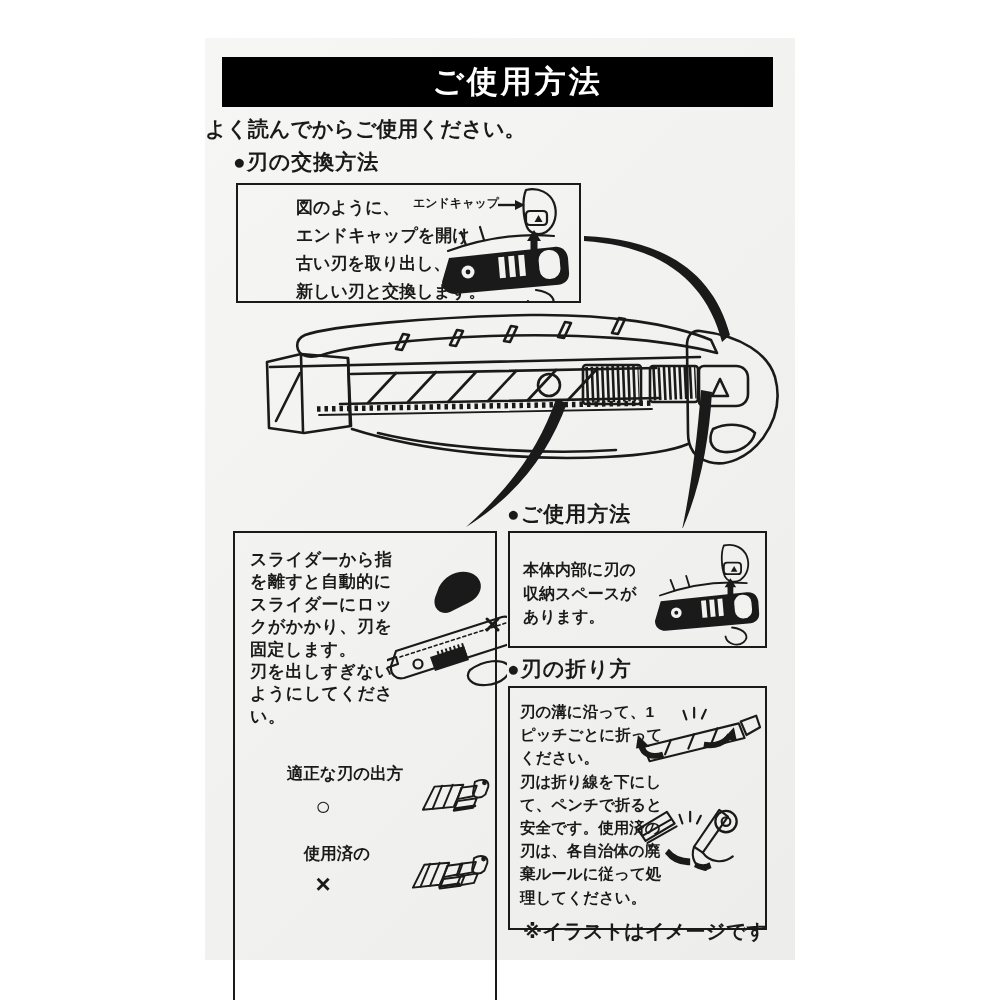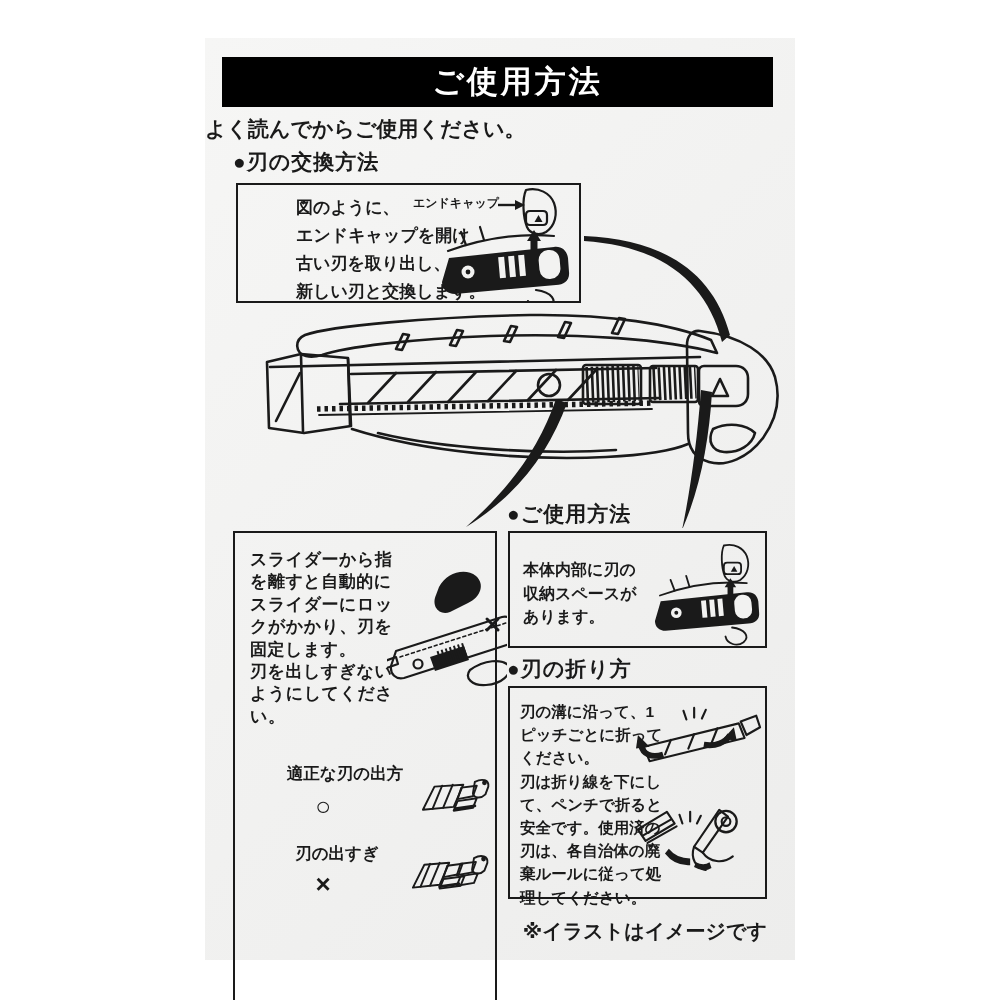--- a/index.html
+++ b/index.html
@@ -165,21 +165,21 @@
         <path d="M2,36 L14,12 L44,10 L34,33 Z"></path>
         <path d="M22,11 L12,35"></path>
             <path d="M33,10 L23,34"></path>
         <path d="M42,13 L58,11 L54,22 L38,25 Z"></path>
         <path d="M56,7 C64,3 71,5 70,12 L67,20 C62,25 55,24 54,19 Z"></path>
         <circle cx="66" cy="8" r="2.5" fill="#1a1a1a" stroke="none"></circle>
         <path d="M38,27 L58,24 L54,34 L34,37 Z"></path>
         <path d="M36,35 L56,32" stroke-width="3"></path>
       </g>
     </svg>
-    <div class="abs sublabel" style="left:12px;top:310px;width:180px">刃の出すぎ</div>
+    <div class="abs sublabel" style="left:12px;top:310px;width:180px">使用済の</div>
     <div class="abs mark" style="left:58px;top:336px;width:60px">×</div>
     <svg class="abs" style="left:176px;top:318px" width="84" height="58" viewBox="0 0 88 60">
       <g fill="none" stroke="#1a1a1a" stroke-width="2" stroke-linejoin="round" stroke-linecap="round">
         <path d="M2,38 L14,14 L40,12 L30,35 Z"></path>
         <path d="M20,13 L10,37"></path>
             <path d="M30,12 L20,36"></path>
         <path d="M38,15 L54,13 L50,24 L34,27 Z"></path>
         <path d="M52,13 L68,11 L64,22 L48,25 Z"></path>
         <path d="M66,7 C74,3 81,5 80,12 L77,20 C72,25 65,24 64,19 Z"></path>
         <circle cx="76" cy="8" r="2.5" fill="#1a1a1a" stroke="none"></circle>
@@ -194,21 +194,21 @@
   <div class="ibox" style="left:303px;top:493px;width:259px;height:117px">
     <div class="abs lines b3text">本体内部に刃の
 収納スペースが
 あります。</div>
     <svg class="abs" style="left:138px;top:4px" width="118" height="110" viewBox="648 536 118 110">
       <use href="#endcap-fig" transform="translate(290.9,388.7) scale(0.82)"></use>
     </svg>
   </div>
 
   <div class="abs secheading" style="left:302px;top:617px">●刃の折り方</div>
-  <div class="ibox" style="left:303px;top:648px;width:259px;height:213px">
+  <div class="ibox" style="left:303px;top:648px;width:259px;height:244px">
     <div class="abs lines b4text">刃の溝に沿って、1
 ピッチごとに折って
 ください。
 刃は折り線を下にし
 て、ペンチで折ると
 安全です。使用済の
 刃は、各自治体の廃
 棄ルールに従って処
 理してください。</div>
     <svg class="abs" style="left:126px;top:8px" width="126" height="80" viewBox="0 0 130 82">

